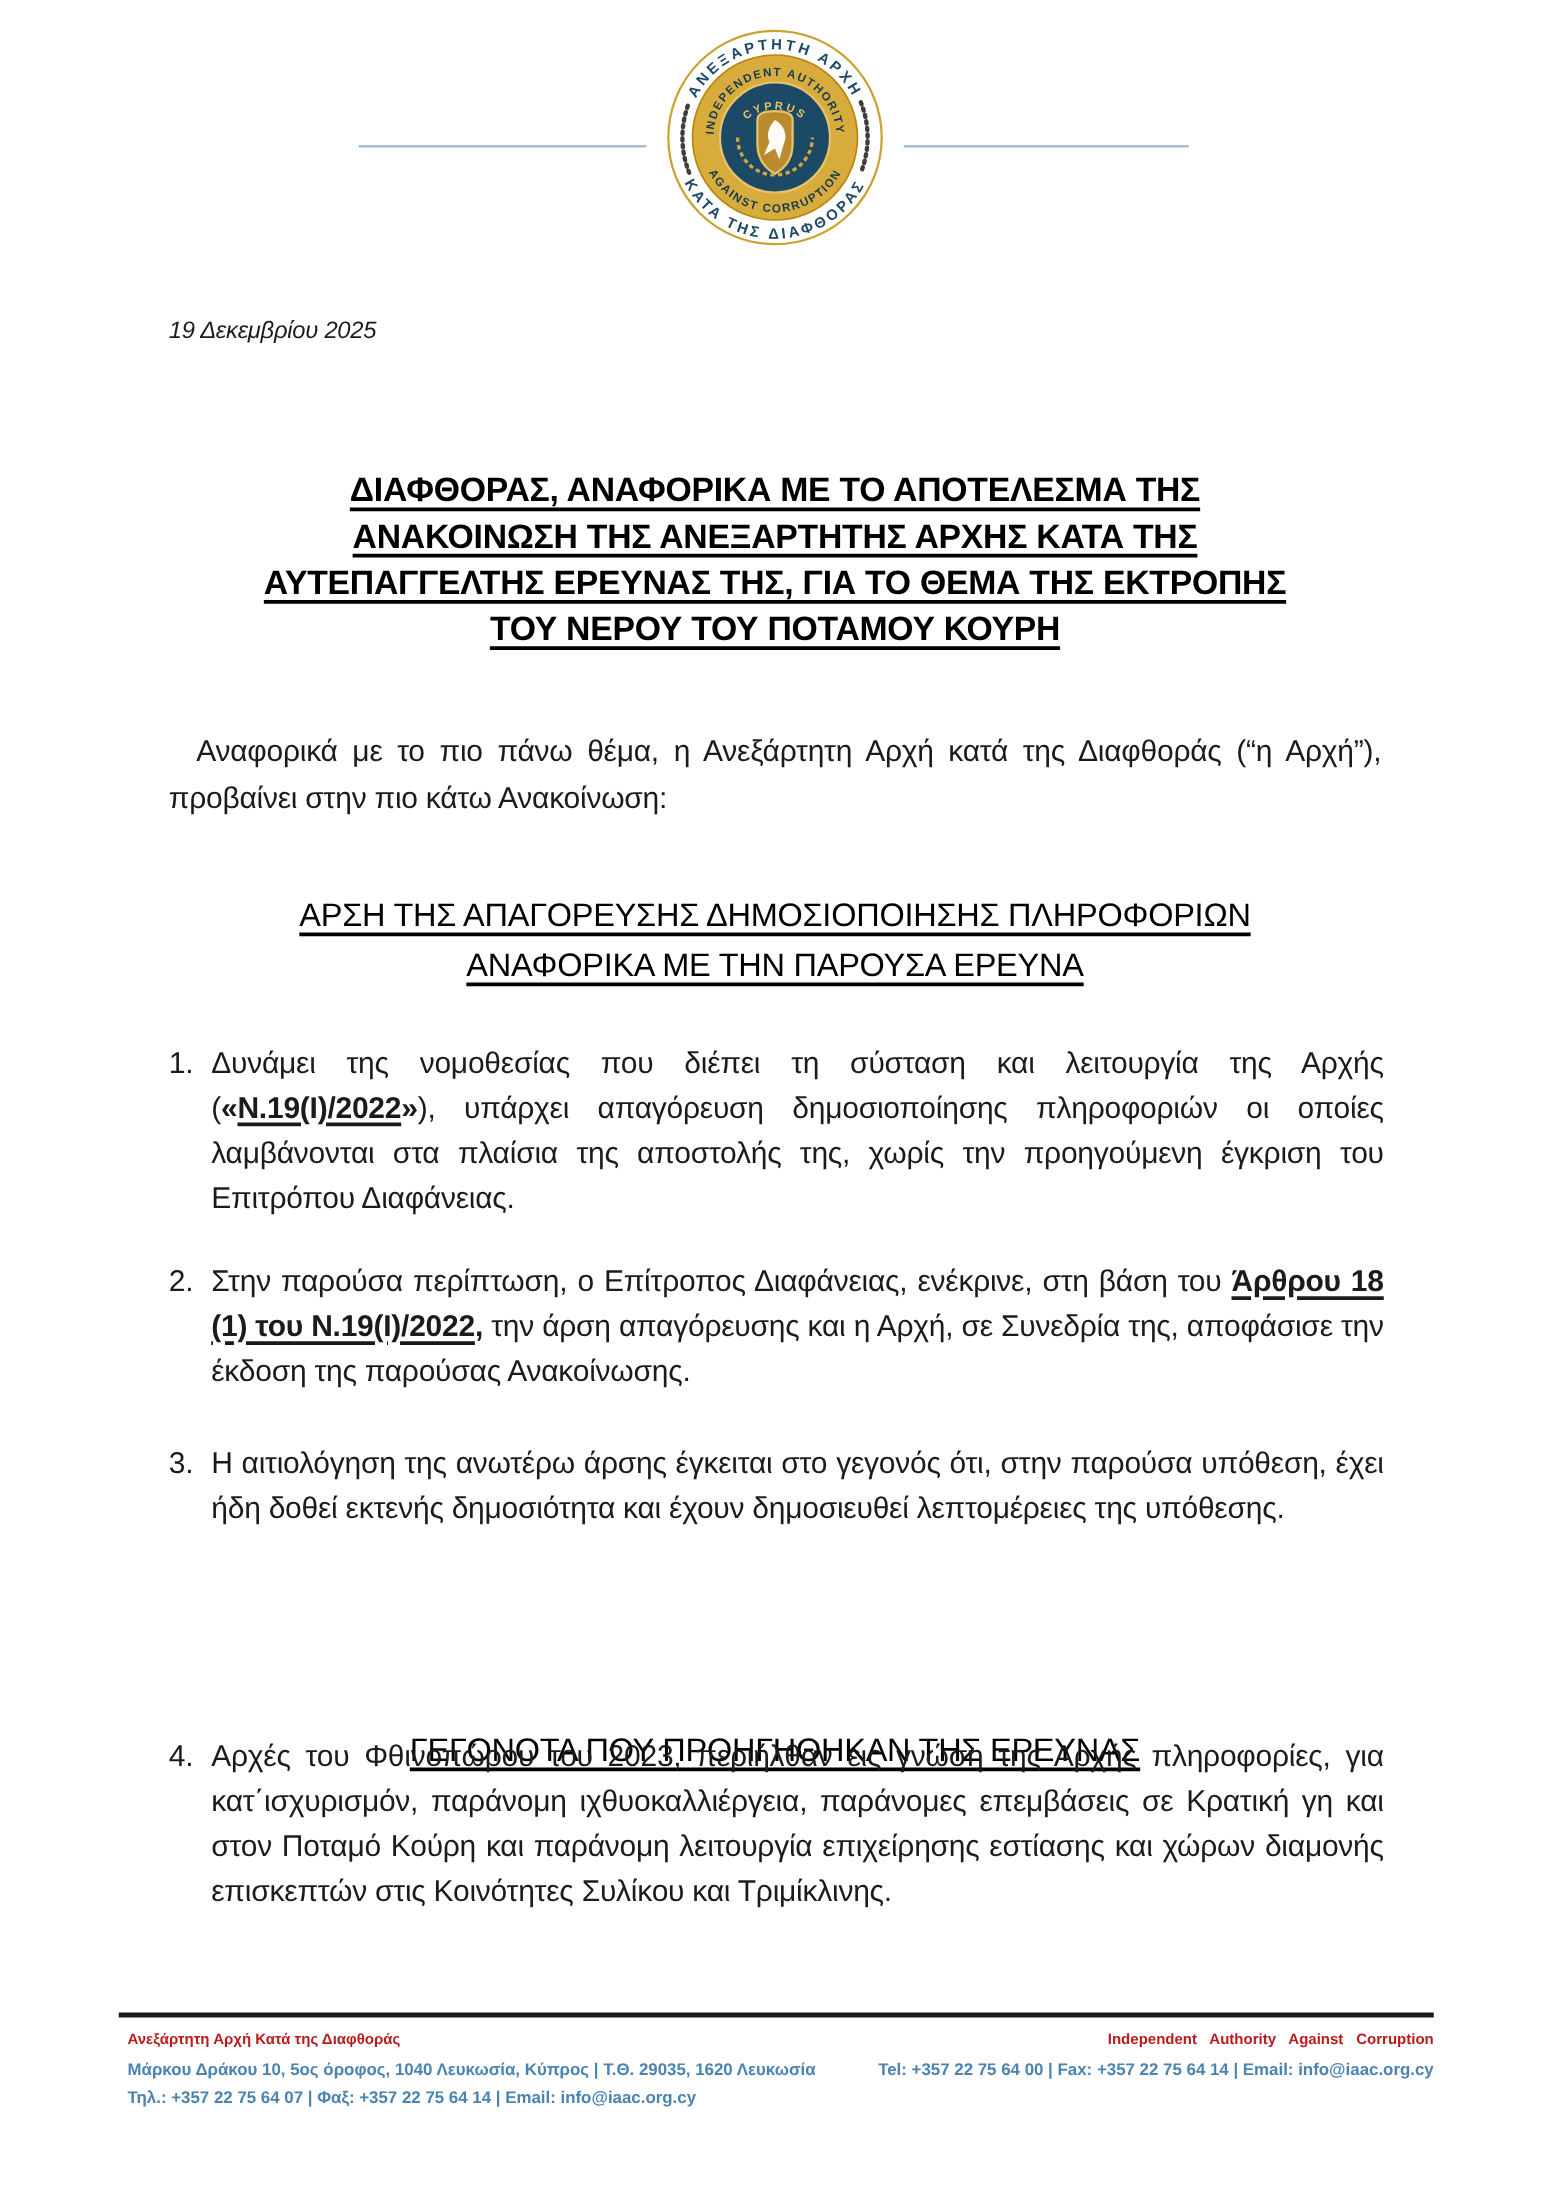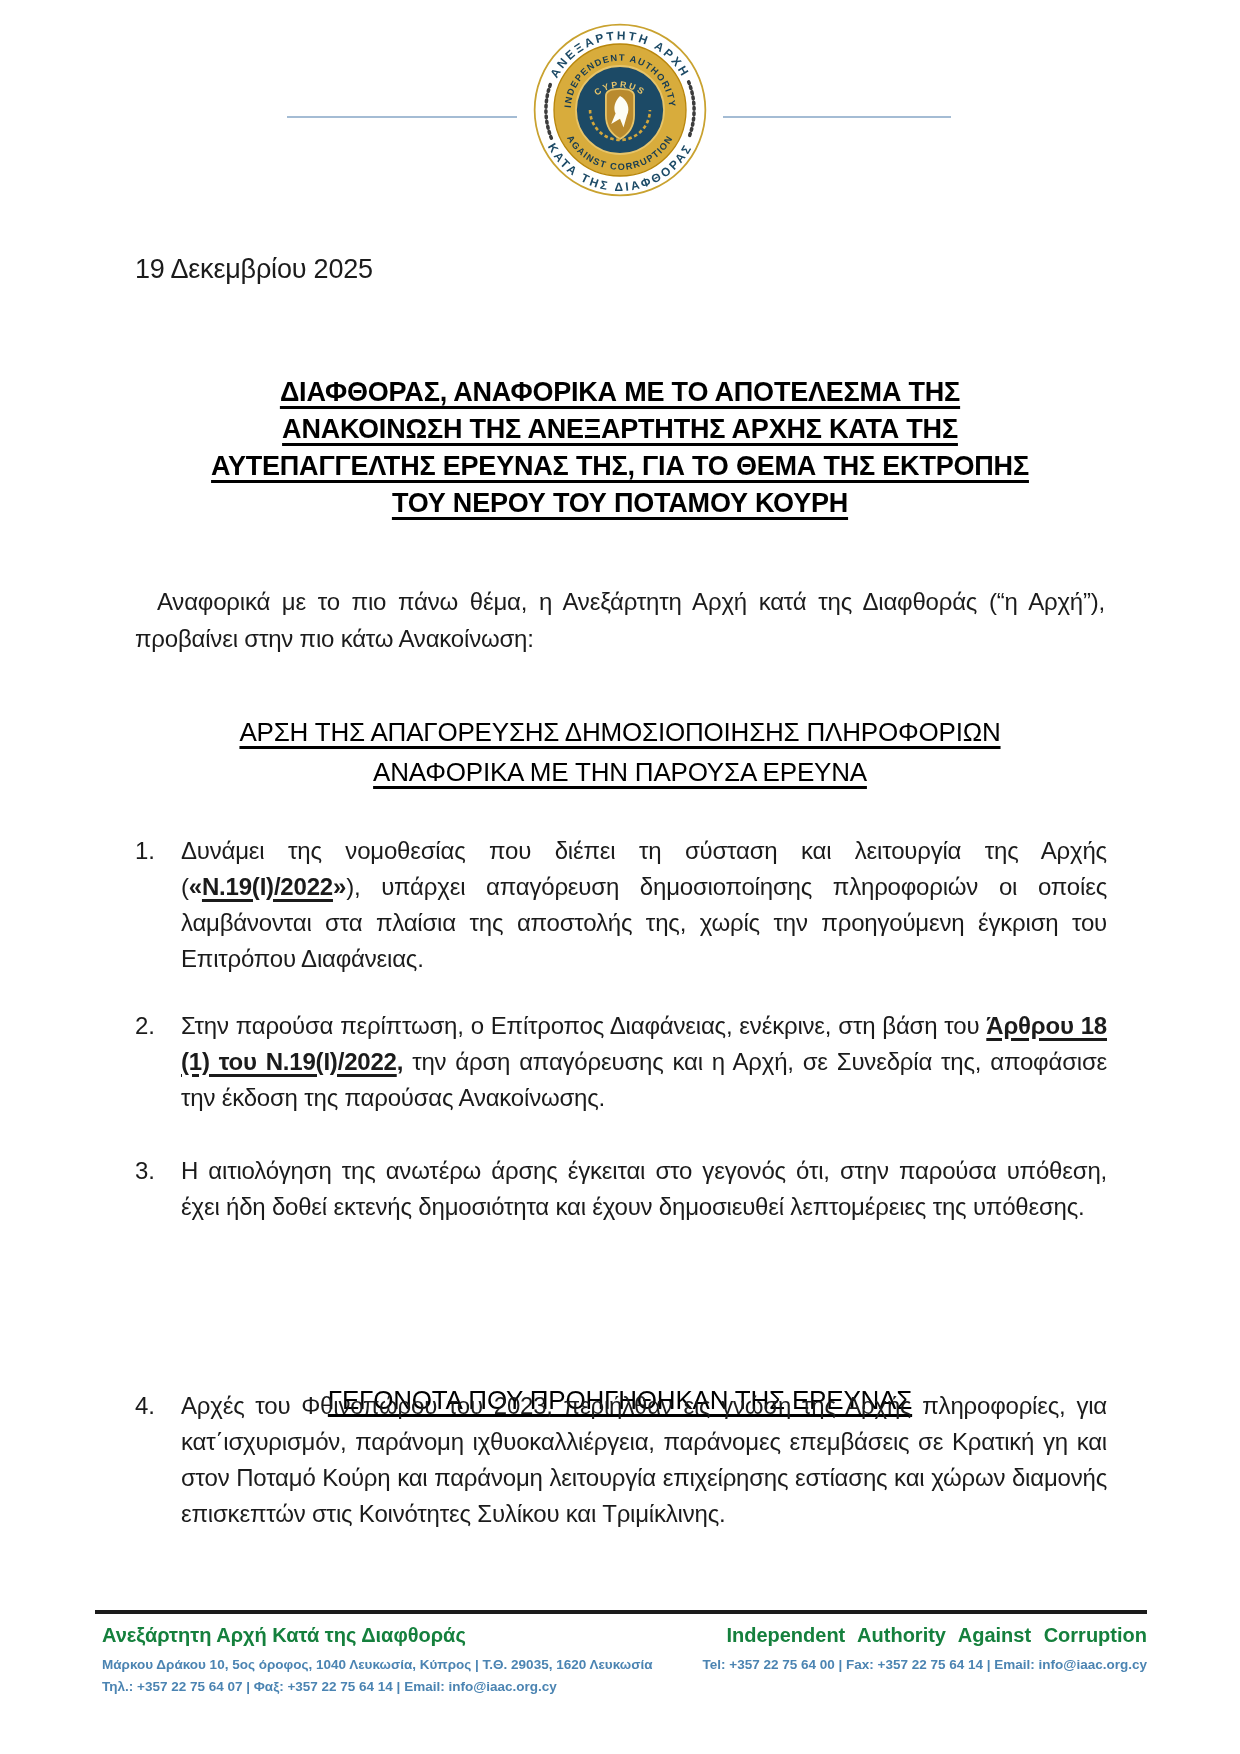--- a/index.html
+++ b/index.html
@@ -9,47 +9,47 @@
     font-family:"Liberation Sans", sans-serif;
     letter-spacing:-0.2px;
   }
 
   
   .logo-wrap { position:absolute; left:532px; top:22px; width:176px; height:176px; }
   .hrule { position:absolute; top:116px; height:2px; background:#A4BCD4; }
   .hrule.left  { left:287px; width:230px; }
   .hrule.right { left:723px; width:228px; }
 
-  .date { position:absolute; left:135px; top:254px; font-size:27px; }
+  .date { position:absolute; left:135px; top:254px; font-size:19px;font-style:italic; }
 
   .title { position:absolute; left:135px; top:374px; width:970px; text-align:center;
            font-weight:bold; font-size:27px; line-height:37px; color:#000; }
   .uline { text-decoration:underline; text-decoration-thickness:2.5px; text-underline-offset:5px; }
 
   .intro { position:absolute; left:135px; top:583px; width:970px;
            font-size:24px; line-height:37px; text-align:justify; text-indent:22px; }
 
   .sec-heading { position:absolute; left:135px; width:970px; text-align:center;
                  font-weight:normal; font-size:26px; line-height:40px; color:#000; }
   .sec1 { top:712px; }
   .sec2 { top:1380px; }
 
   .list-item { position:absolute; left:135px; width:972px; display:flex;
                font-size:24px; line-height:36px; }
   .item1 { top:833px; } .item2 { top:1008px; } .item3 { top:1153px; } .item4 { top:1388px; }
   .num  { width:34px; flex:none; }
-  .itxt { flex:1; text-align:justify;margin-left:12px; }
+  .itxt { flex:1; text-align:justify; }
   .itxt span.b { font-weight:bold; }
   .itxt span.u { text-decoration:underline; text-decoration-thickness:2.5px; text-underline-offset:4px; }
 
   
   .footer-rule { position:absolute; left:95px; top:1610px; width:1052px; height:4px; background:#1b1b1b; }
   .footer-left  { position:absolute; left:102px;  top:1624px; letter-spacing:0; }
   .footer-right { position:absolute; right:93px; top:1624px; text-align:right; letter-spacing:0; }
-  .f-title { font-size:20px; font-weight:bold; color:#15803d; margin-bottom:7px; }
+  .f-title { font-size:12px; font-weight:bold; color:#b91c1c; margin-bottom:7px; }
   .f-title.en { word-spacing:7px; }
   .f-line  { font-size:13.5px; font-weight:bold; color:#4B84B2; line-height:22px; }
 
   
   .lg-outer  { font-family:"Liberation Sans",sans-serif; font-weight:bold; font-size:13.5px; fill:#1C4A66; letter-spacing:3px; }
   .lg-inner  { font-family:"Liberation Sans",sans-serif; font-weight:bold; font-size:10.5px; fill:#153B52; letter-spacing:1.5px; }
   .lg-center { font-family:"Liberation Sans",sans-serif; font-weight:bold; font-size:10px;  fill:#E7C469; letter-spacing:2.5px; }
 </style>
 </head>
 <body>

